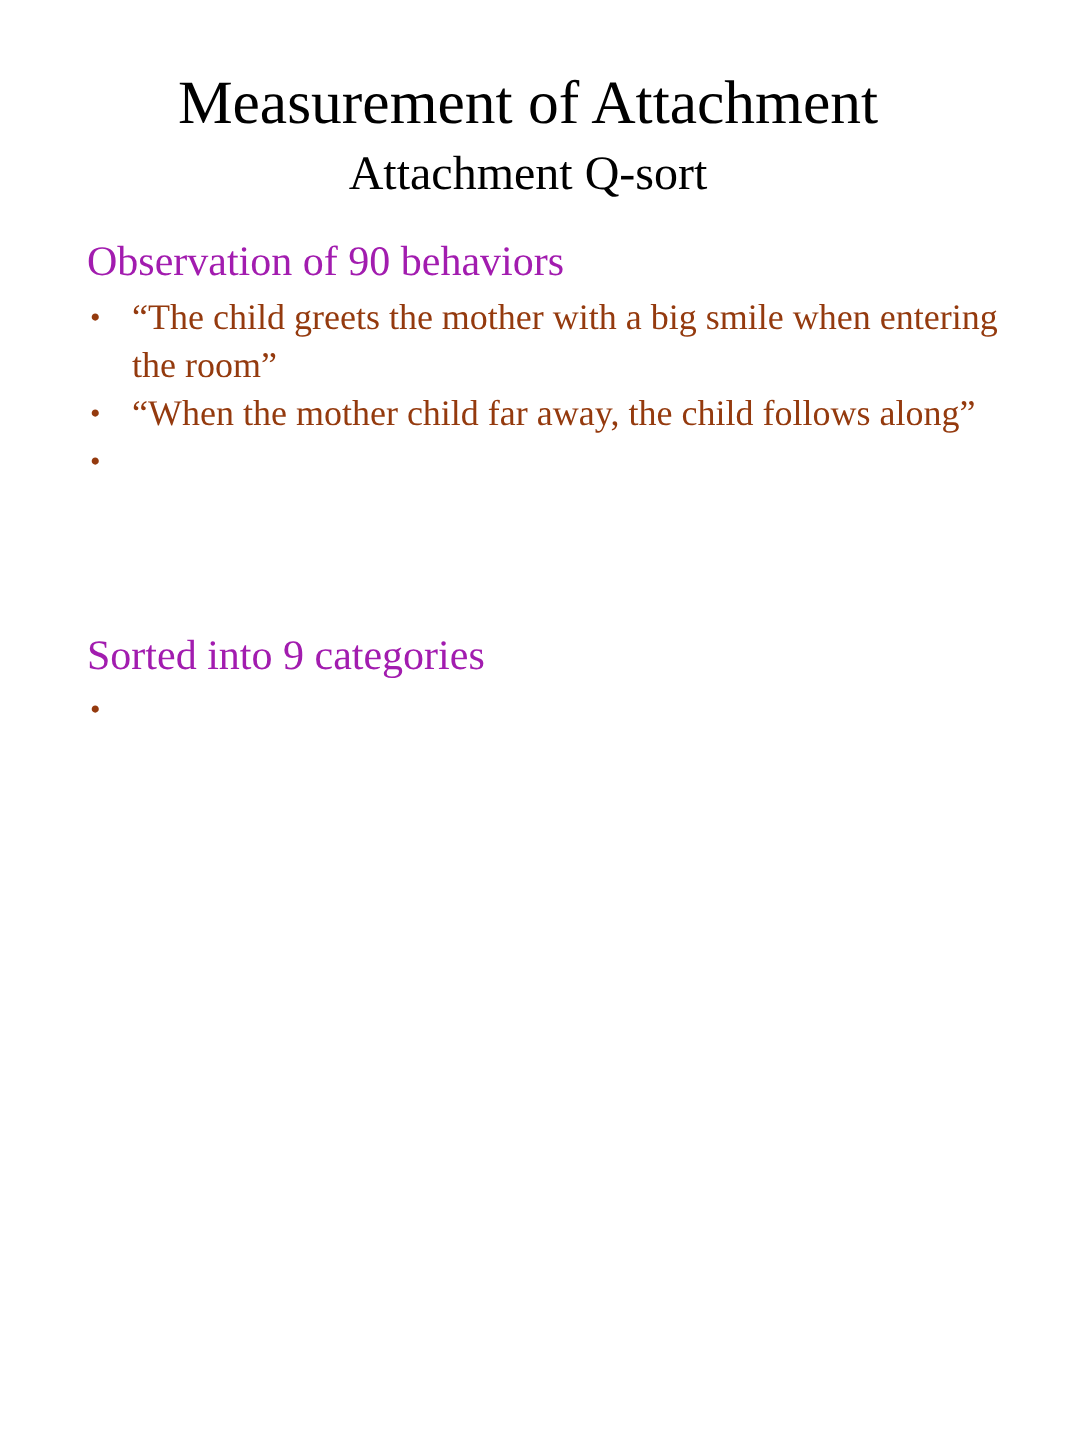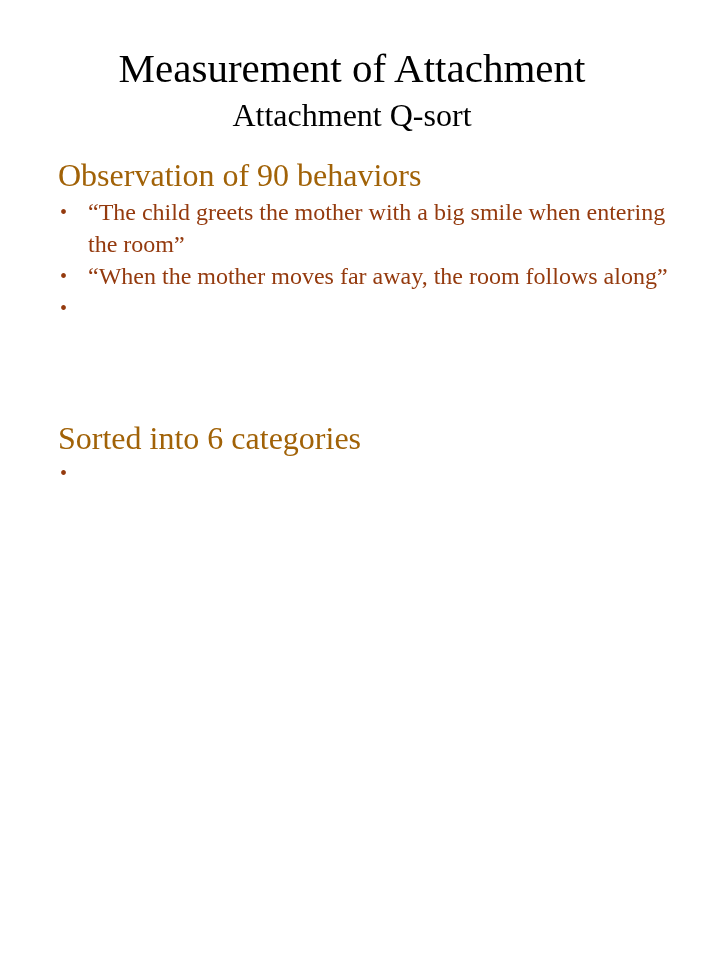--- a/index.html
+++ b/index.html
@@ -36,22 +36,22 @@
       top: 95px;
       width: 704px;
       text-align: center;
       color: #000000;
       font-size: 32px;
       line-height: 40px;
     }
     .heading {
       position: absolute;
       left: 58px;
-      color: #a16207;
-      font-size: 32px;
+      color: #a21caf;
+      font-size: 28px;
       line-height: 34px;
       white-space: nowrap;
     }
     .bullets {
       position: absolute;
       left: 58px;
       margin: 0;
       padding: 0;
       list-style: none;
       width: 620px;
@@ -79,26 +79,26 @@
   <div class="subtitle">Attachment Q-sort</div>
 
   <div class="heading" style="top:158px;">Observation of 90 behaviors</div>
   <ul class="bullets" style="top:196px;">
     <li class="bullet">
       <span class="bullet-dot">•</span>
       <span>“The child greets the mother with a big smile when entering the room”</span>
     </li>
     <li class="bullet">
       <span class="bullet-dot">•</span>
-      <span>“When the mother moves far away, the room follows along”</span>
+      <span>“When the mother child far away, the child follows along”</span>
     </li>
     <li class="bullet">
       <span class="bullet-dot">•</span>
     </li>
   </ul>
 
-  <div class="heading" style="top:421px;">Sorted into 6 categories</div>
+  <div class="heading" style="top:421px;">Sorted into 9 categories</div>
   <ul class="bullets" style="top:457px;">
     <li class="bullet">
       <span class="bullet-dot">•</span>
     </li>
   </ul>
 </div>
 
 </body></html>

